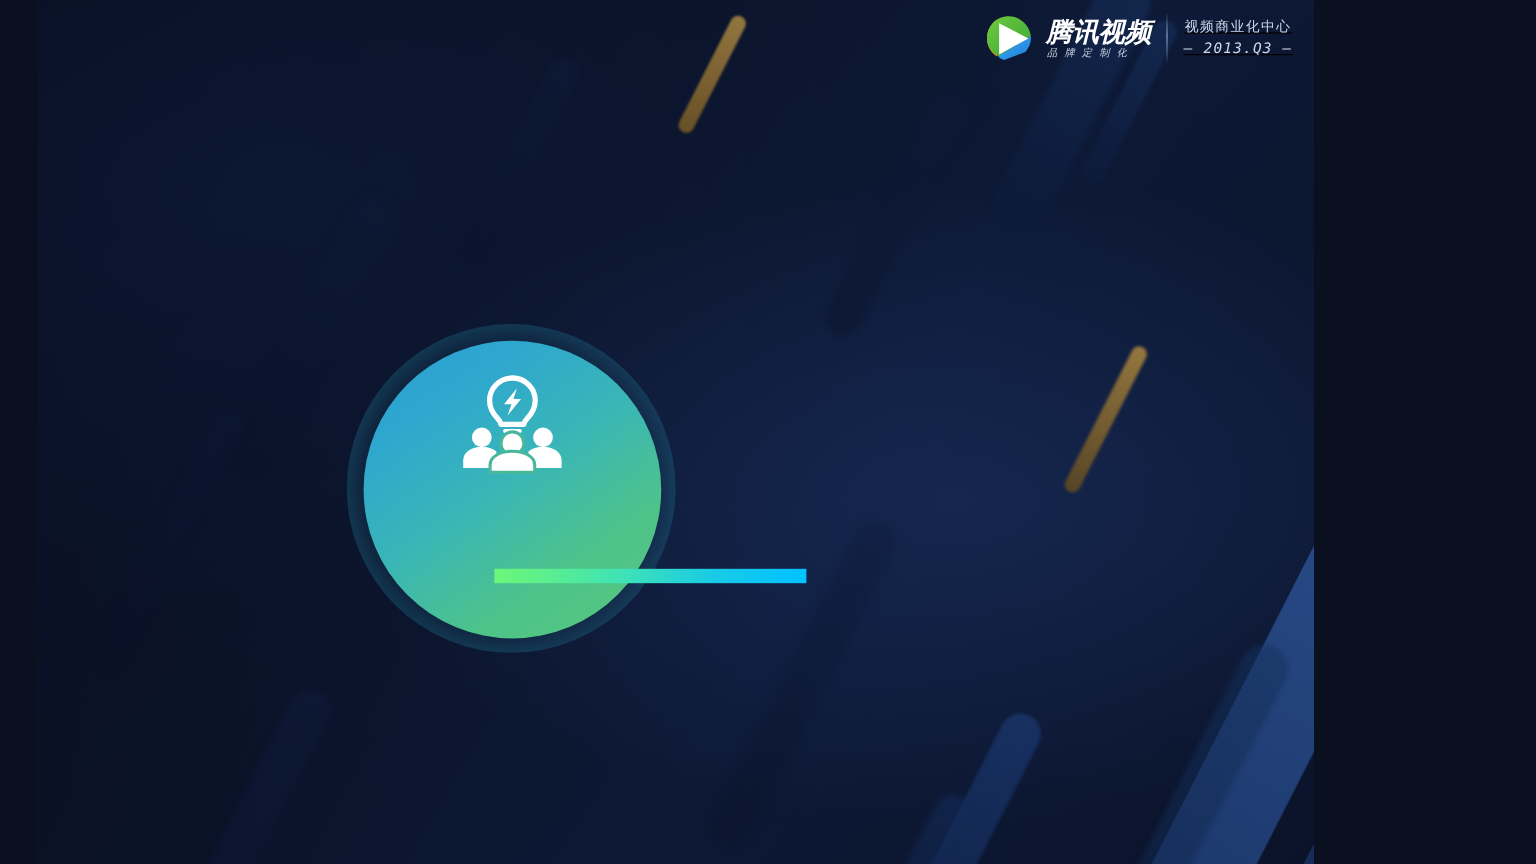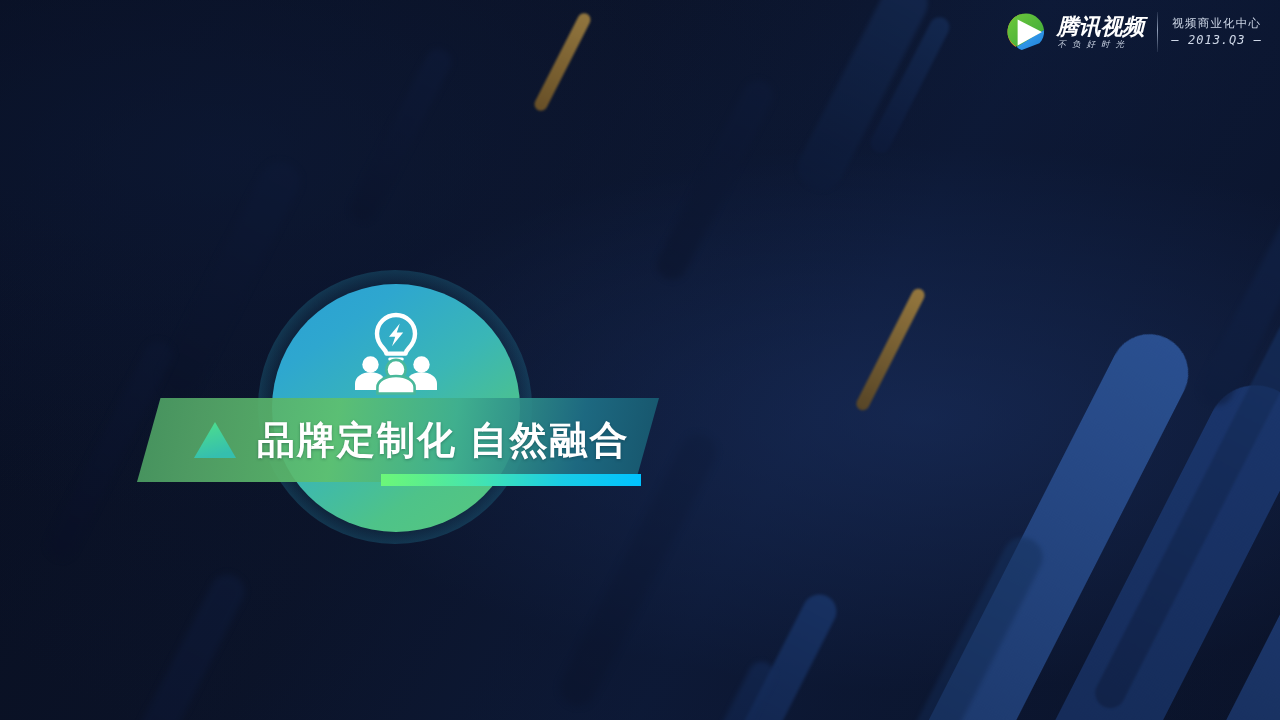--- a/index.html
+++ b/index.html
@@ -6,26 +6,27 @@
   * { margin:0; padding:0; box-sizing:border-box; }
   html, body {
     width:1280px; height:720px;
     background:#0a1020;
     font-family:"Liberation Sans", sans-serif;
     overflow:hidden;
   }
 
   .slide {
     position:relative;
-    width:1280px; height:720px;
+    width:1064px; height:720px;
     background:
       radial-gradient(115% 90% at 72% 58%, rgba(28,50,100,0.55) 0%, rgba(12,22,48,0.30) 42%, rgba(8,14,32,0) 72%),
       radial-gradient(80% 70% at 18% 22%, rgba(14,28,60,0.55) 0%, rgba(8,14,32,0) 70%),
       linear-gradient(120deg, #080e20 0%, #0b1328 38%, #0d1a38 62%, #0a1228 100%);
     overflow:hidden;
+    margin-left:31px;
   }
 
   
   .bg-layer { position:absolute; inset:0; overflow:hidden; }
   .bar {
     position:absolute;
     border-radius:999px;
     transform-origin:center;
     filter:blur(0.4px);
   }
@@ -49,21 +50,21 @@
     font-size:8.5px; line-height:10px;
     color:#c9d2e2; letter-spacing:6px;
     white-space:nowrap; padding-left:1px;
     font-style:italic;
   }
   .hdr-divider {
     width:1px; height:40px;
     background:linear-gradient(180deg, rgba(190,205,230,0.1), rgba(190,205,230,0.75) 45%, rgba(190,205,230,0.1));
     margin:0 4px 0 2px;
   }
-  .hdr-right { display:flex; flex-direction:column; align-items:center; gap:4px; }
+  .hdr-right { display:flex; flex-direction:column; align-items:center; gap:4px;text-decoration:underline; }
   .hdr-center {
     font-size:11.5px; line-height:13px;
     color:#cfd8e8; letter-spacing:1.2px; white-space:nowrap;
   }
   .hdr-quarter {
     font-family:"DejaVu Sans Mono", monospace;
     font-style:italic;
     font-size:12px; line-height:13px;
     color:#cfd8e8; letter-spacing:1px; white-space:nowrap;
   }
@@ -177,21 +178,21 @@
       <path d="M50 6 C72 6 90 24 93 45 L30 86 C16 78 6 66 6 50 C6 26 24 6 50 6 Z" fill="url(#pgB)"></path>
       <path d="M93 45 C94 57 90 68 82 77 L40 93 C33 91 32 89 28 86 Z" fill="url(#pgC)"></path>
       <path d="M54 12 C76 12 94 30 94 52 C94 74 76 92 54 92 L36 92 L36 12 Z" fill="url(#pgC)" opacity="0.0"></path>
       <path d="M30 20 L88 50 L30 82 Z" fill="#ffffff"></path>
       <circle cx="48" cy="50" r="23" fill="#ffffff" opacity="0"></circle>
       <path d="M40 34 L70 50 L40 66 Z" fill="#53c13a" opacity="0"></path>
     </svg>
 
     <div class="logo-words">
       <div class="brand-cn">腾讯视频</div>
-      <div class="brand-tag">不负好时光</div>
+      <div class="brand-tag">品牌定制化</div>
     </div>
 
     <div class="hdr-divider"></div>
 
     <div class="hdr-right">
       <div class="hdr-center">视频商业化中心</div>
       <div class="hdr-quarter">— 2013.Q3 —</div>
     </div>
   </div>
 
@@ -211,32 +212,15 @@
     <circle cx="18.5" cy="52.5" r="8.2" fill="#ffffff"></circle>
     <path d="M3 78 L3 71.5 C3 64.8 9.9 60.2 18.5 60.2 C23.4 60.2 27.8 61.7 30.7 64.2 L30.7 78 Z" fill="#ffffff"></path>
 
     <circle cx="69.5" cy="52.5" r="8.2" fill="#ffffff"></circle>
     <path d="M85 78 L85 71.5 C85 64.8 78.1 60.2 69.5 60.2 C64.6 60.2 60.2 61.7 57.3 64.2 L57.3 78 Z" fill="#ffffff"></path>
 
     <circle cx="44" cy="57.5" r="9.6" fill="#ffffff" stroke="#49b89a" stroke-width="2.6"></circle>
     <path d="M25.4 81.5 L25.4 75.4 C25.4 68.6 33.7 64.0 44 64.0 C54.3 64.0 62.6 68.6 62.6 75.4 L62.6 81.5 Z" fill="#ffffff" stroke="#49b89a" stroke-width="2.6"></path>
   </svg>
 
-  <div class="banner">
-    <div class="banner-shape"></div>
-    <div class="banner-inner">
-      <div class="banner-tri-wrap">
-        <svg class="banner-tri-svg" width="44" height="38" viewBox="0 0 44 38">
-          <defs>
-            <linearGradient id="trig" x1="0" y1="0" x2="0.3" y2="1">
-              <stop offset="0" stop-color="#4fe08a"></stop>
-              <stop offset="1" stop-color="#35bfae"></stop>
-            </linearGradient>
-          </defs>
-          <path d="M22 1 L43 37 L1 37 Z" fill="url(#trig)"></path>
-        </svg>
-      </div>
-      <div class="banner-text">品牌定制化 自然融合</div>
-    </div>
-  </div>
   <div class="accent-bar"></div>
 
 </div>
 
 </body></html>

